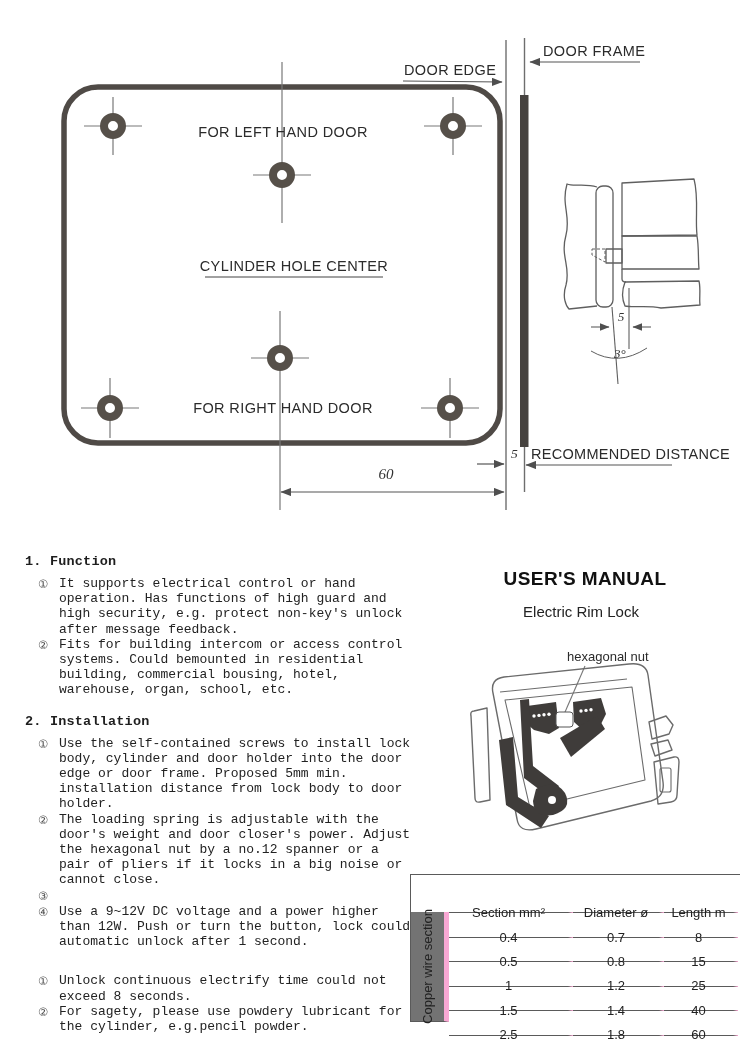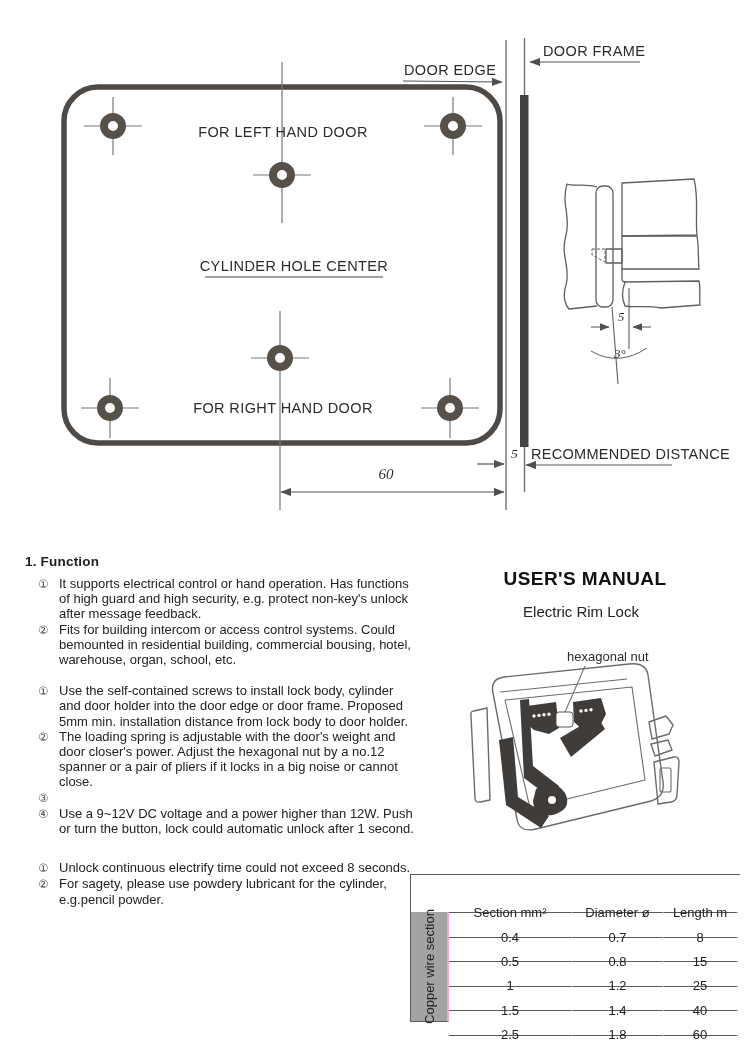--- a/index.html
+++ b/index.html
@@ -5,38 +5,38 @@
   html,body{margin:0;padding:0;}
   body{
     width:750px;height:1049px;position:relative;background:#ffffff;
     font-family:"Liberation Sans","DejaVu Sans",sans-serif;color:#2b2b2b;
     overflow:hidden;
   }
   .abs{position:absolute;}
   
   .left-col{left:25px;top:554px;width:392px;}
   .sec-heading{font-size:13.5px;font-weight:bold;color:#1e1e1e;letter-spacing:.2px;margin:0 0 7px 0;}
-  .sec{margin:0 1px 0 0;}
+  .sec{margin:0 1px 0 0;font-family:Liberation Mono, monospace;}
   .sec + .sec{margin-top:16px;}
   .item{display:flex;align-items:flex-start;padding-left:13px;margin:0;}
   .marker{flex:0 0 21px;font-size:11.5px;color:#4a4a4a;padding-top:1px;line-height:15.2px;}
   .itext{flex:1;font-size:13px;line-height:15.2px;color:#222;}
   .caution-gap{margin-top:24px !important;}
   
   .right-col{left:420px;top:560px;width:330px;text-align:center;}
   .um-title{font-size:19px;font-weight:bold;letter-spacing:.4px;color:#111;margin:8px;}
   .um-sub{font-size:15px;color:#222;margin:13px 8px 0 0;}
   
   .wire-table{left:410px;top:874px;width:329px;
     display:grid;grid-template-columns:38px 124px 91px 74px;
     grid-template-rows:25px repeat(5,24.4px);
     border-top:1px solid #5a5a5a;border-left:1px solid #5a5a5a;
     font-size:13px;color:#222;}
-  .wt-cell{border-right:2px solid #f9a8d4;border-bottom:1px solid #5a5a5a;
-    display:flex;align-items:center;justify-content:center;background:#a3a3a3;margin-top:37px;}
+  .wt-cell{border-right:5px solid #f9a8d4;border-bottom:1px solid #5a5a5a;
+    display:flex;align-items:center;justify-content:center;background:#737373;margin-top:37px;}
   .wt-side{grid-row:1 / 7;grid-column:1;}
   .wt-side span{transform:rotate(-90deg);white-space:nowrap;font-size:13px;color:#222;}
   svg text{font-family:"Liberation Sans","DejaVu Sans",sans-serif;fill:#2b2b2b;}
   svg text.dim{font-family:"Liberation Serif","DejaVu Serif",serif;font-style:italic;fill:#333;}
 </style>
 </head>
 <body>
 
 <svg class="abs" style="left:0;top:0" width="750" height="545" viewBox="0 0 750 545">
   <defs>
@@ -123,20 +123,21 @@
       <span class="marker">①</span>
       <span class="itext">It supports electrical control or hand operation. Has functions of high guard and high security, e.g. protect non-key's unlock after message feedback.</span>
     </div>
     <div class="item">
       <span class="marker">②</span>
       <span class="itext">Fits for building intercom or access control systems. Could bemounted in residential building, commercial bousing, hotel, warehouse, organ, school, etc.</span>
     </div>
   </div>
 
   <div class="sec">
+    <p class="sec-heading">2. Installation</p>
     <div class="item">
       <span class="marker">①</span>
       <span class="itext">Use the self-contained screws to install lock body, cylinder and door holder into the door edge or door frame. Proposed 5mm min. installation distance from lock body to door holder.</span>
     </div>
     <div class="item">
       <span class="marker">②</span>
       <span class="itext">The loading spring is adjustable with the door's weight and door closer's power. Adjust the hexagonal nut by a no.12 spanner or a pair of pliers if it locks in a big noise or cannot close.</span>
     </div>
     <div class="item">
       <span class="marker">③</span>

